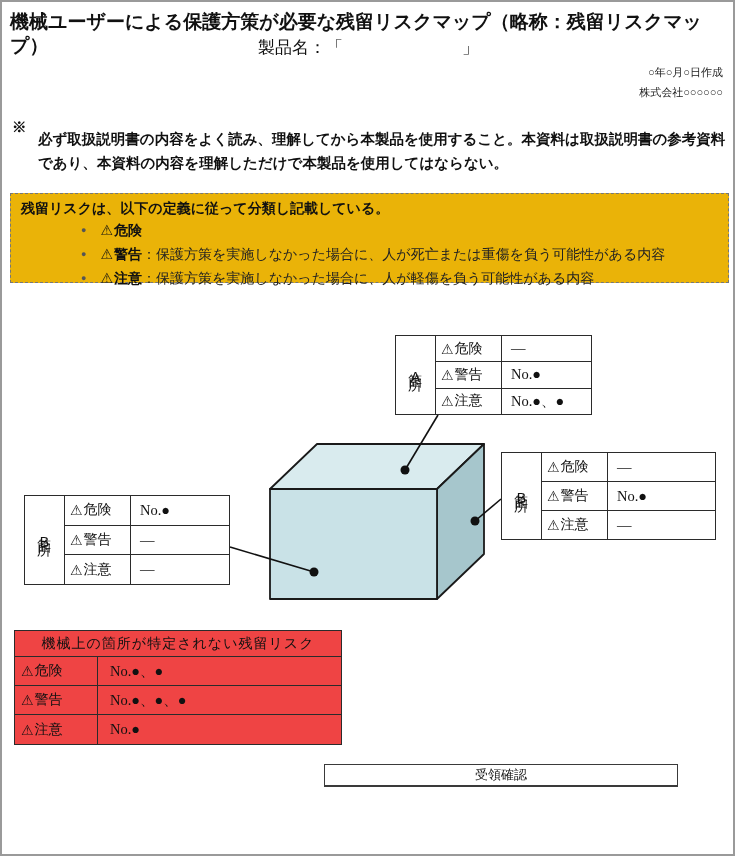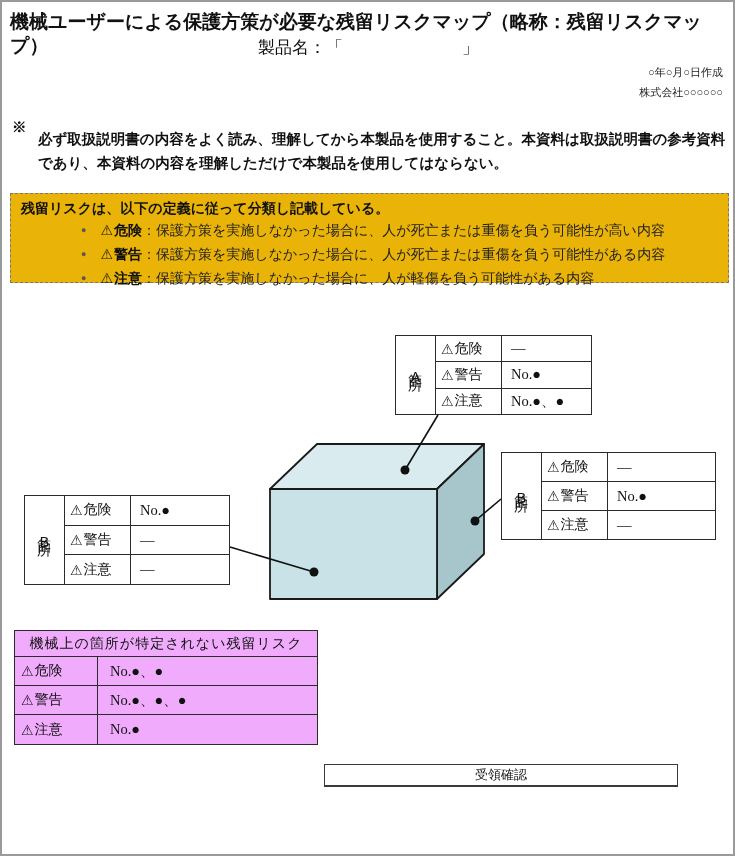--- a/index.html
+++ b/index.html
@@ -67,22 +67,22 @@
   }
   .loc-value {
     flex:1; display:flex; align-items:center; padding-left:9px;
     font-family:"Liberation Serif", serif; font-size:14.5px; white-space:nowrap;
   }
   #table-a       { left:393px; top:3px;   width:197px; height:80px; }
   #table-b-right { left:499px; top:120px; width:215px; height:88px; }
   #table-b-left  { left:22px;  top:163px; width:206px; height:90px; }
 
   .bottom-table {
-    position:absolute; top:628px; left:12px; width:304px;
-    border:1.5px solid #2b2b2b; background:#f0abfc; font-size:14px;
+    position:absolute; top:628px; left:12px; width:328px;
+    border:1.5px solid #2b2b2b; background:#ef4444; font-size:14px;
   }
   .bt-header {
     height:26px; display:flex; align-items:center; justify-content:center;
     border-bottom:1.5px solid #2b2b2b; letter-spacing:1px;
   }
   .bt-row { height:29px; display:flex; border-bottom:1.5px solid #2b2b2b; }
   .bt-row:last-child { border-bottom:none; }
   .bt-label {
     width:83px; border-right:1.5px solid #2b2b2b;
     display:flex; align-items:center; padding-left:6px; white-space:nowrap;
@@ -117,21 +117,20 @@
   <div class="notice">
     <span class="marker">※</span>
     <span class="ntext">必ず取扱説明書の内容をよく読み、理解してから本製品を使用すること。本資料は取扱説明書の参考資料であり、本資料の内容を理解しただけで本製品を使用してはならない。</span>
   </div>
 
   <div class="def-box">
     <div class="def-heading">残留リスクは、以下の定義に従って分類し記載している。</div>
     <div class="def-item">
       <span class="bullet">●</span>
       <span class="dlabel"><span class="warn-glyph">⚠</span><span>危険</span></span>
-      <span class="ddesc">：保護方策を実施しなかった場合に、人が死亡または重傷を負う可能性が高い内容</span>
     </div>
     <div class="def-item">
       <span class="bullet">●</span>
       <span class="dlabel"><span class="warn-glyph">⚠</span><span>警告</span></span>
       <span class="ddesc">：保護方策を実施しなかった場合に、人が死亡または重傷を負う可能性がある内容</span>
     </div>
     <div class="def-item">
       <span class="bullet">●</span>
       <span class="dlabel"><span class="warn-glyph">⚠</span><span>注意</span></span>
       <span class="ddesc">：保護方策を実施しなかった場合に、人が軽傷を負う可能性がある内容</span>

